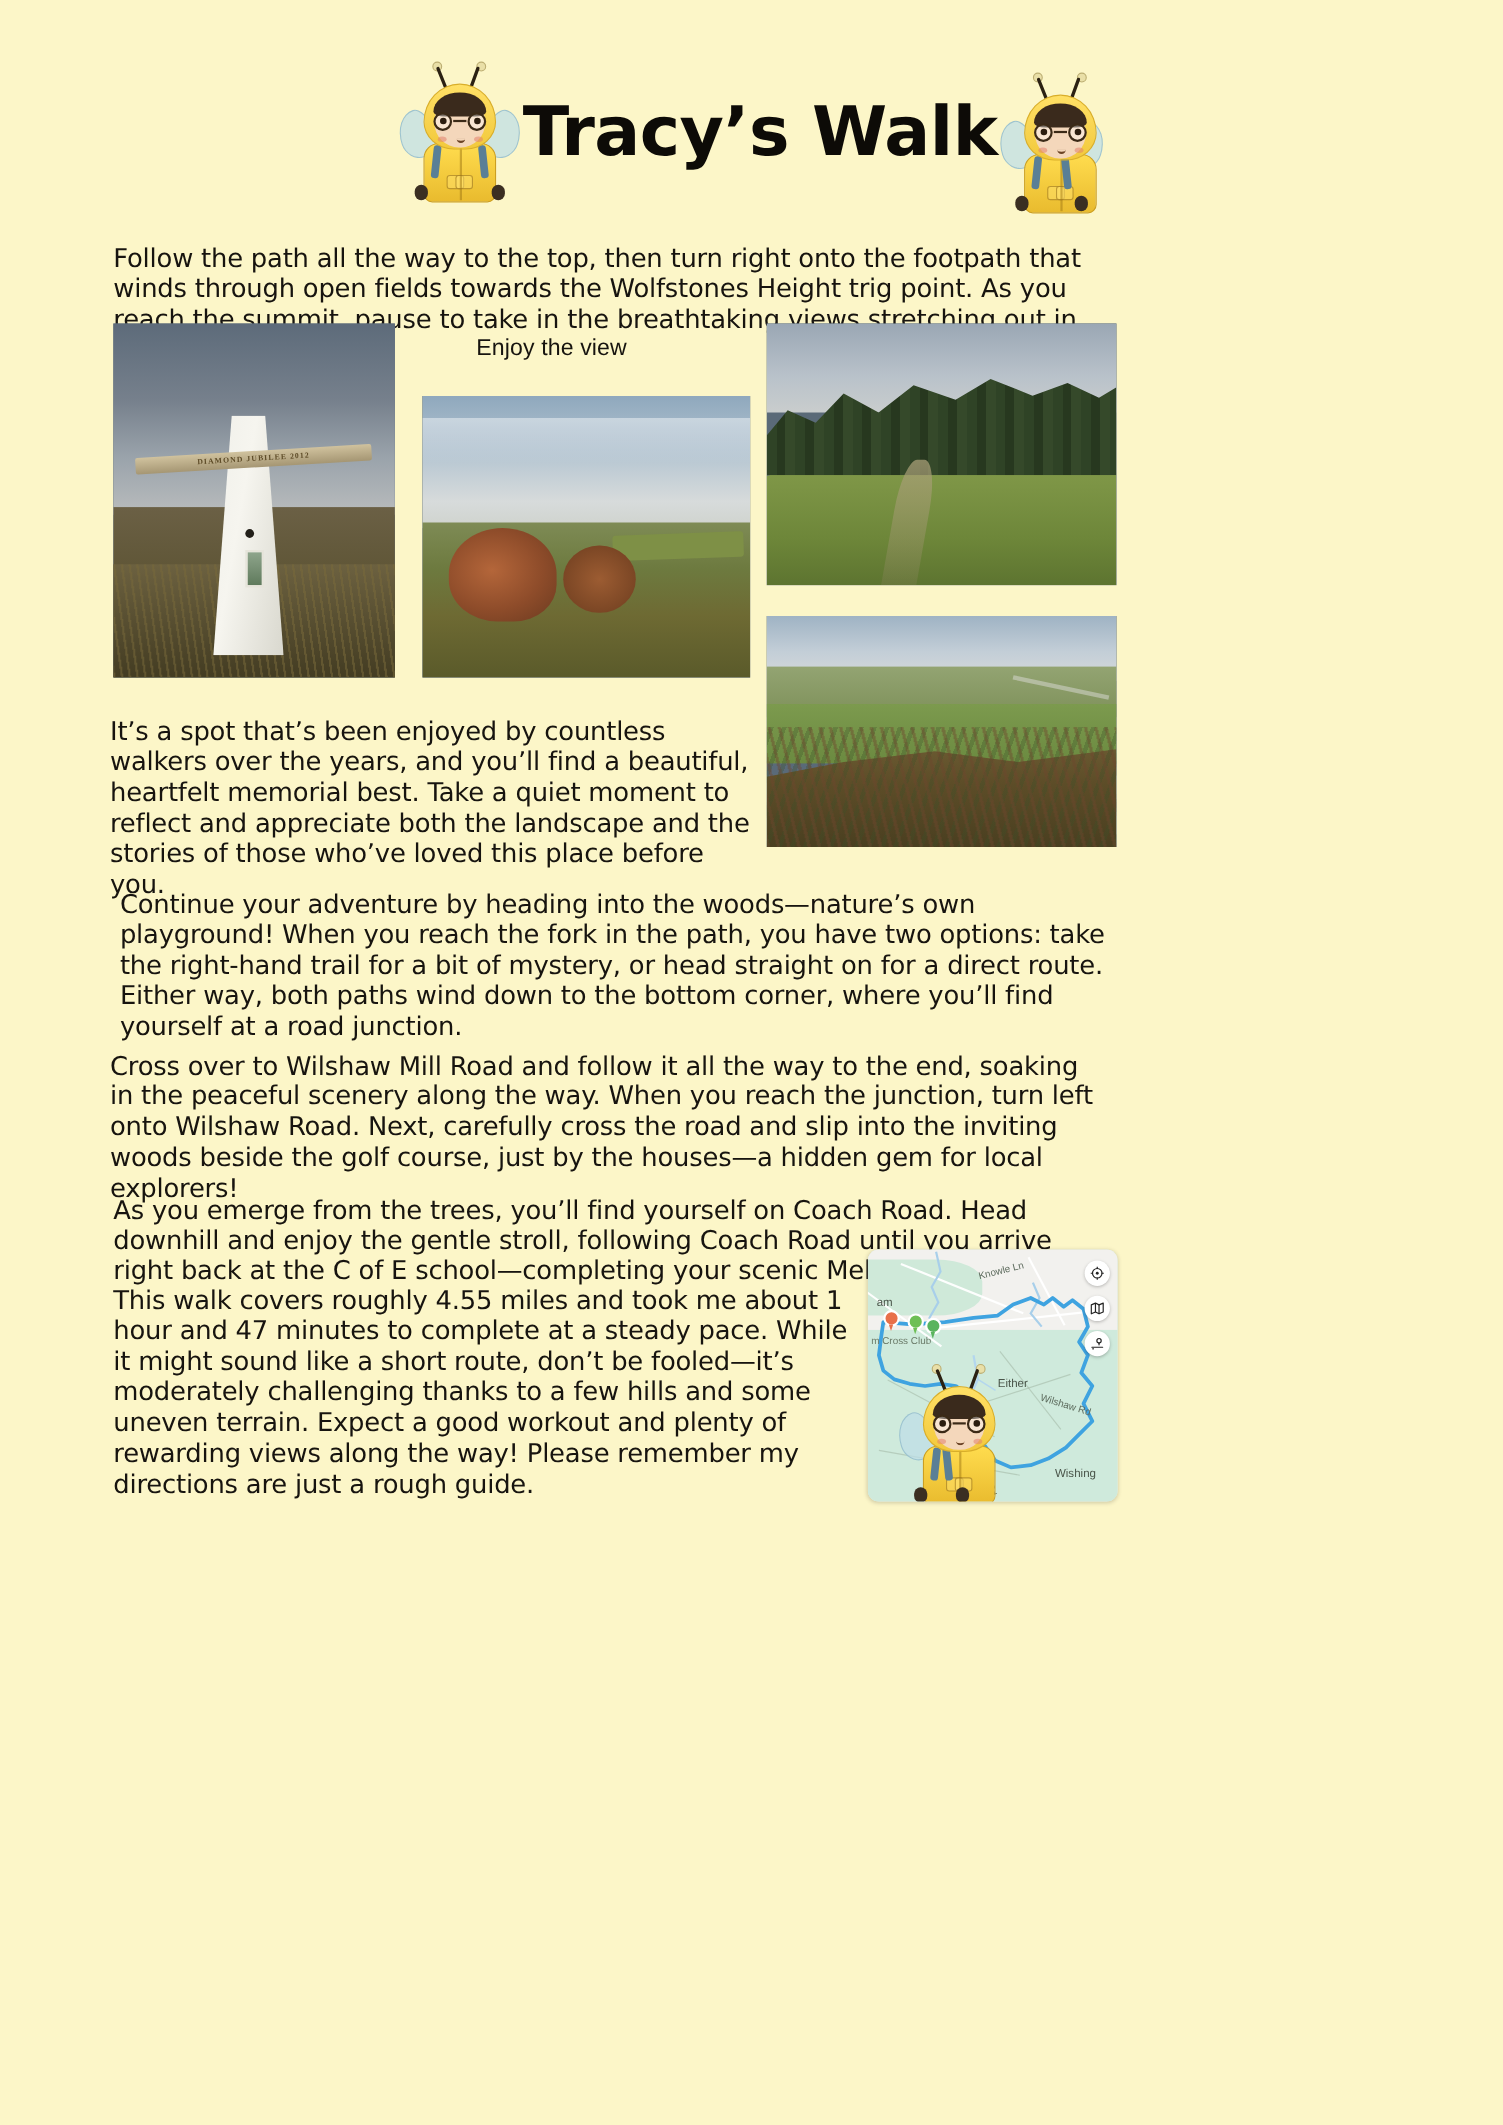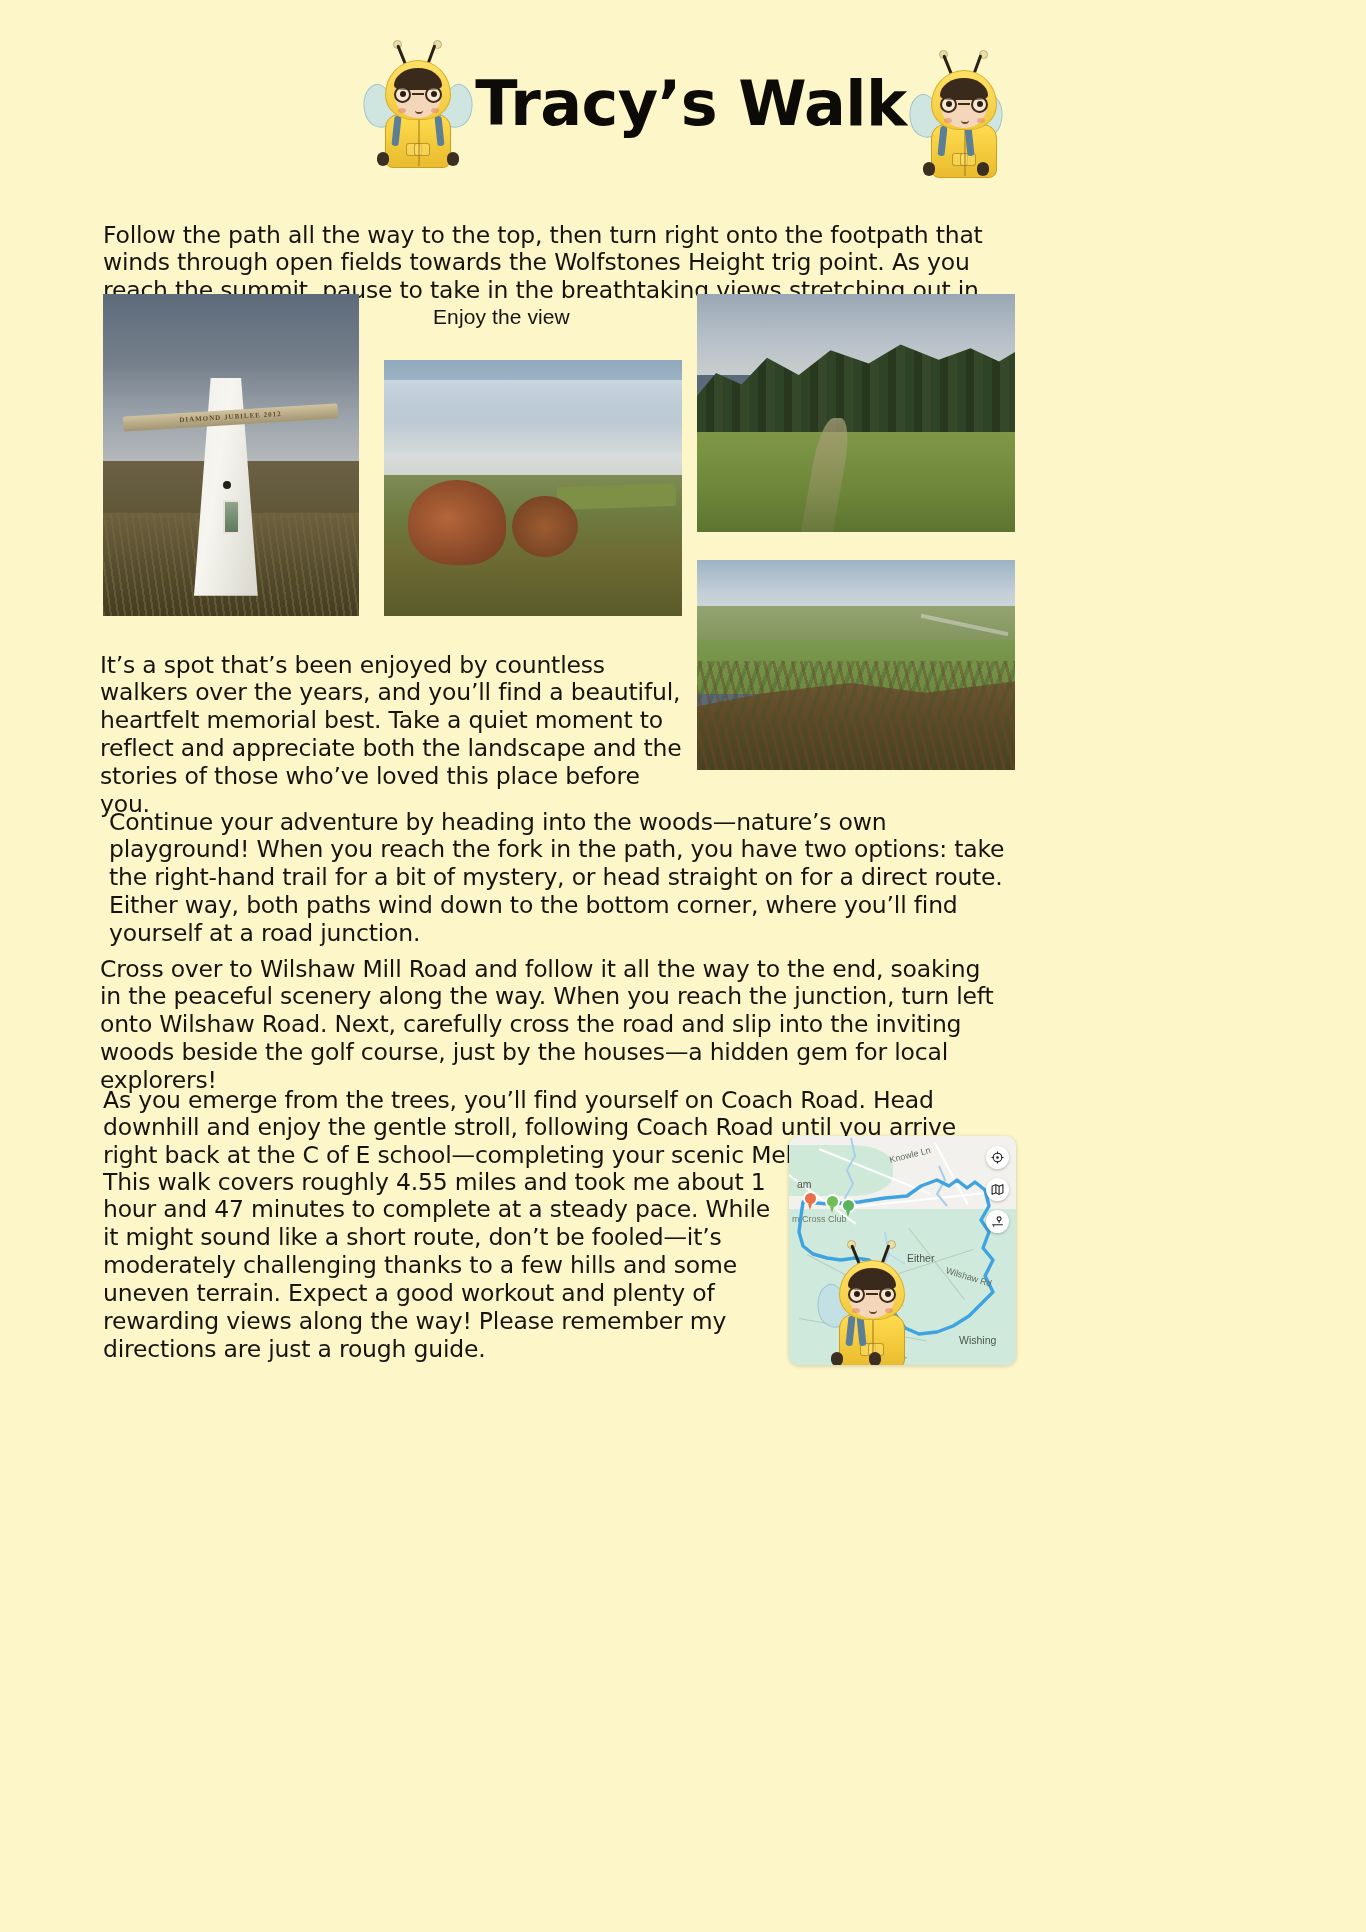--- a/index.html
+++ b/index.html
@@ -12,21 +12,21 @@
     font-family: "Liberation Sans", sans-serif;
     color: #14110D;
     overflow: hidden;
     position: relative;
   }
 
   .page {
     position: relative;
     width: 1366px;
     height: 1449px;
-    padding: 0;
+    padding: 16px;
   }
 
   
   .header {
     display: flex;
     align-items: center;
     justify-content: center;
     gap: 10px;
     padding-top: 72px;
     height: 135px;

